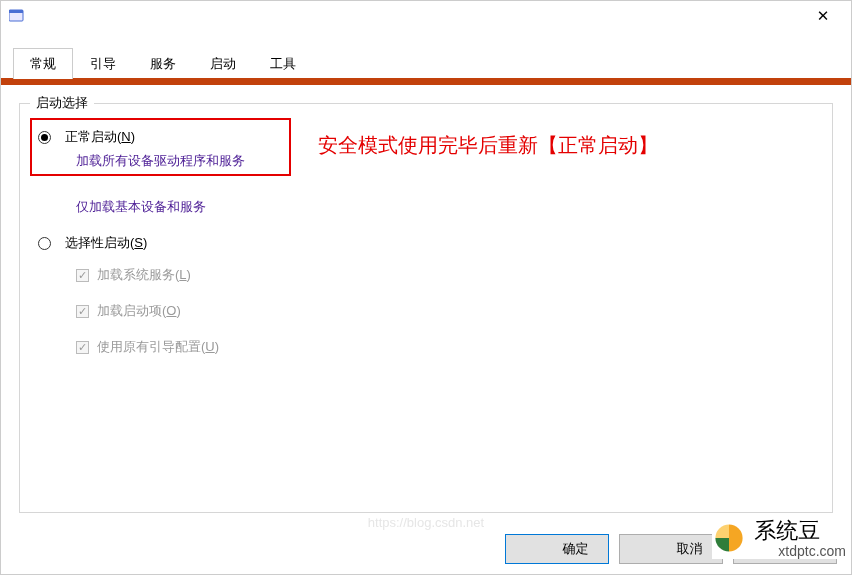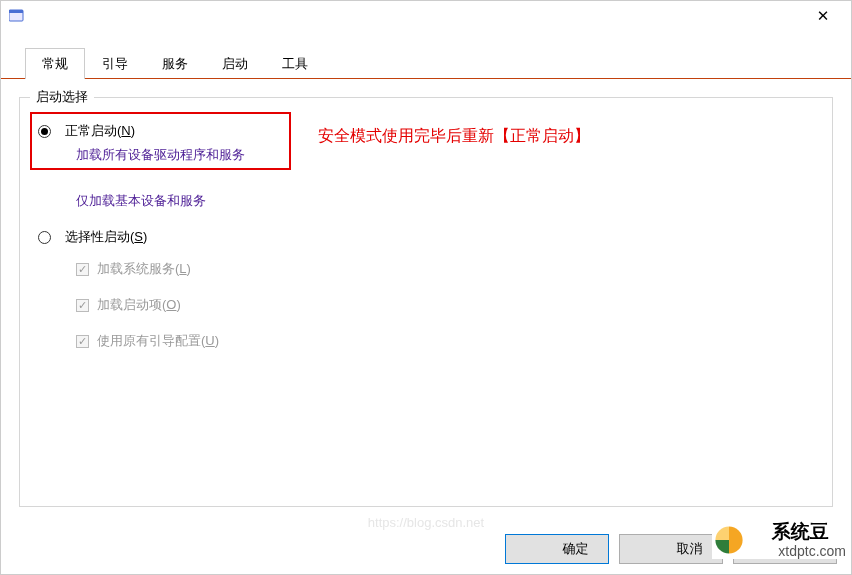--- a/index.html
+++ b/index.html
@@ -46,22 +46,22 @@
       height: 28px;
       display: flex;
       align-items: center;
       justify-content: center;
       font-size: 15px;
       color: #000;
       cursor: default;
     }
     .tabs-row {
       display: flex;
-      border-bottom: 1px solid #c2410c;
-      padding-left: 24px;
+      border-bottom: 7px solid #c2410c;
+      padding-left: 12px;
       margin-top: 16px;
       font-family: Liberation Mono, monospace;
     }
     .tab {
       padding: 6px 16px 6px 16px;
       border: 1px solid transparent;
       border-bottom: none;
       position: relative;
       top: 1px;
       cursor: default;
@@ -149,21 +149,21 @@
       text-decoration: underline;
     }
     .highlight-box {
       position: absolute;
       border: 2px solid #e40000;
       pointer-events: none;
     }
     .annotation {
       position: absolute;
       color: #e40000;
-      font-size: 16px;
+      font-size: 20px;
     }
     .button-row {
       display: flex;
       justify-content: flex-end;
       align-items: center;
       padding: 10px 14px;
       gap: 10px;
       border-top: 1px solid transparent;
     }
     .btn {
@@ -206,24 +206,23 @@
     .brand-logo {
       width: 34px;
       height: 34px;
     }
     .brand-text {
       display: flex;
       flex-direction: column;
       line-height: 1.15;
     }
     .brand-name {
-      font-size: 19px;
-      font-weight: 700;
+      font-size: 22px;
+      font-weight: 400;
       color: #000;
-      text-align: center;
     }
     .brand-url {
       font-size: 14px;
       color: #555;
       margin-left: 24px;
     }
   </style>
 </head>
 <body>
 

